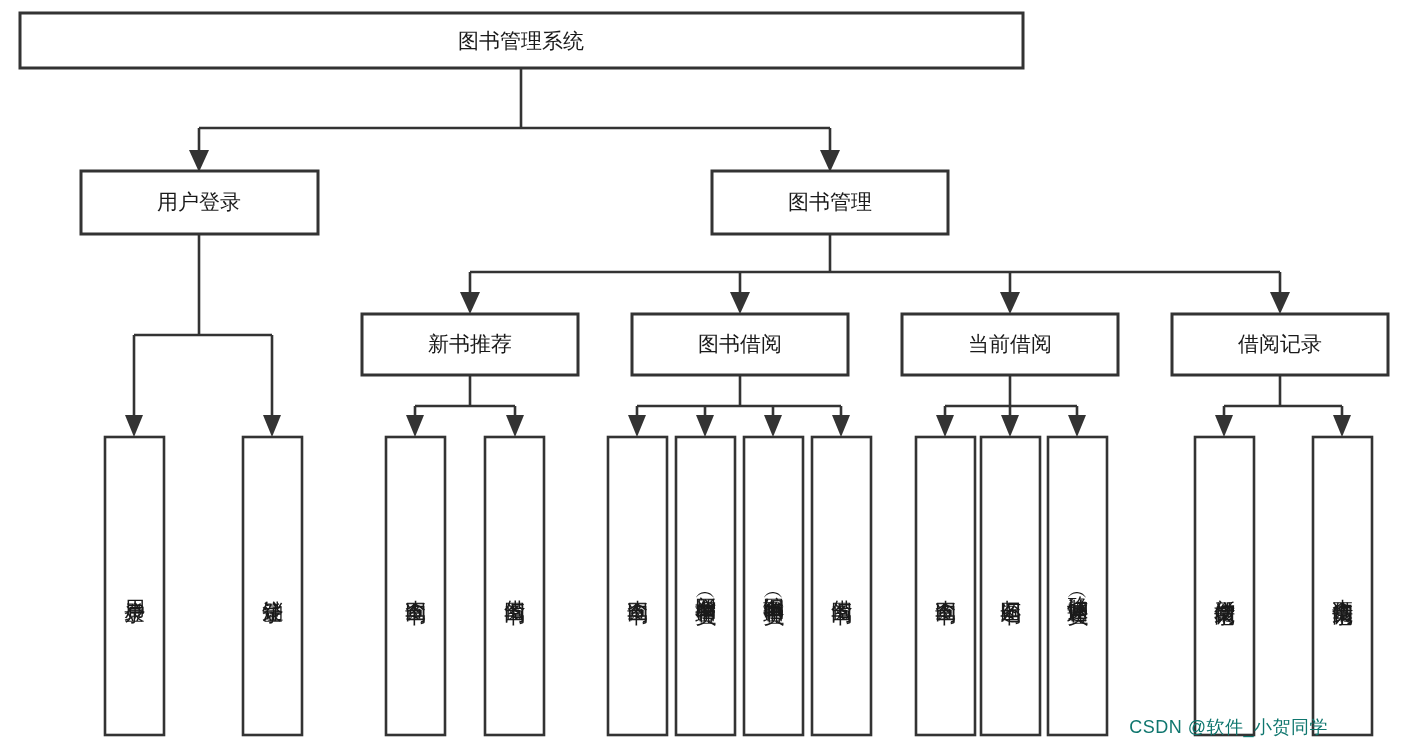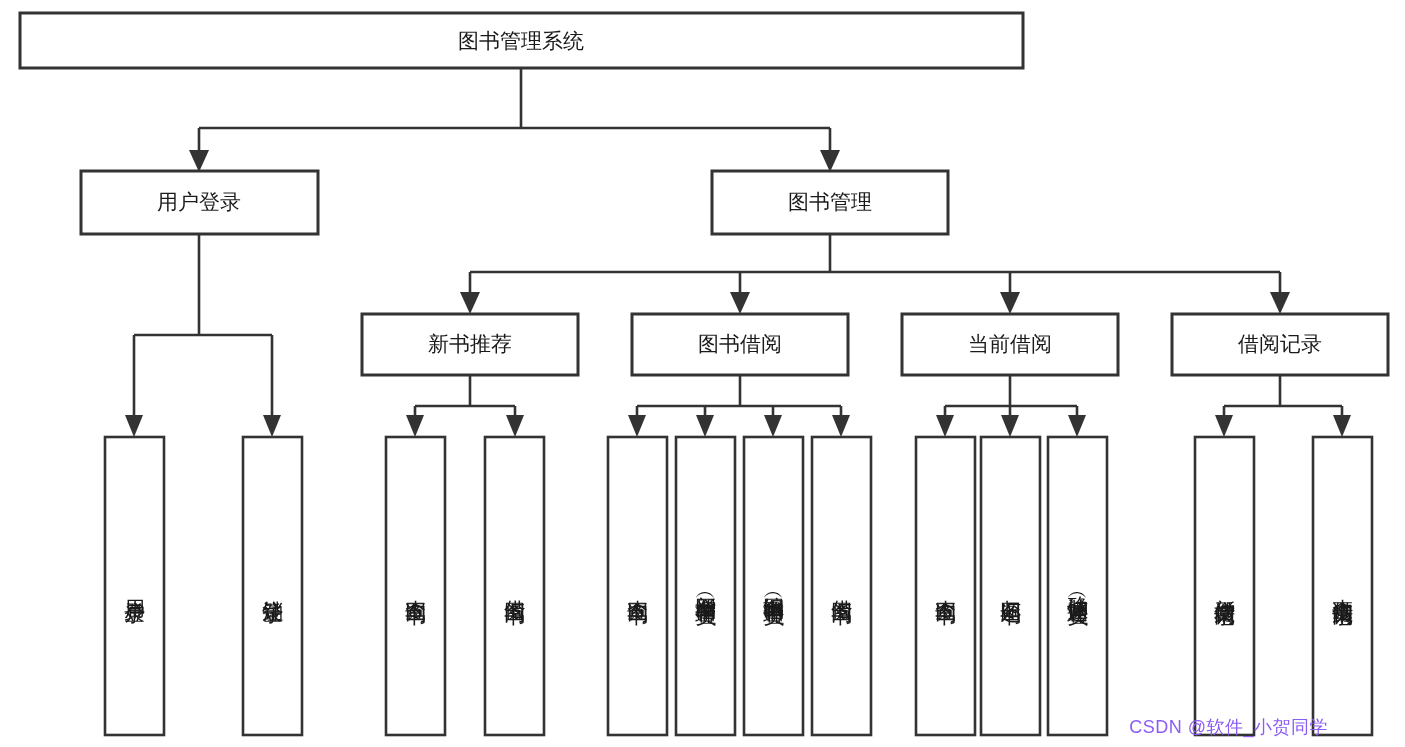--- a/index.html
+++ b/index.html
@@ -69,21 +69,21 @@
     text-align: center;
     white-space: nowrap;
     pointer-events: none;
   }
   .watermark {
     position: absolute;
     right: 8px;
     bottom: 8px;
     font-family: "Liberation Sans", "DejaVu Sans", sans-serif;
     font-size: 18px;
-    color: #8b5cf6;
+    color: #0f766e;
     white-space: nowrap;
     letter-spacing: 0.5px;
   }
 </style>
 </head>
 <body>
 
 <div id="diagram-root">
 
   <svg id="diagram-svg" viewBox="0 0 1405 747">

